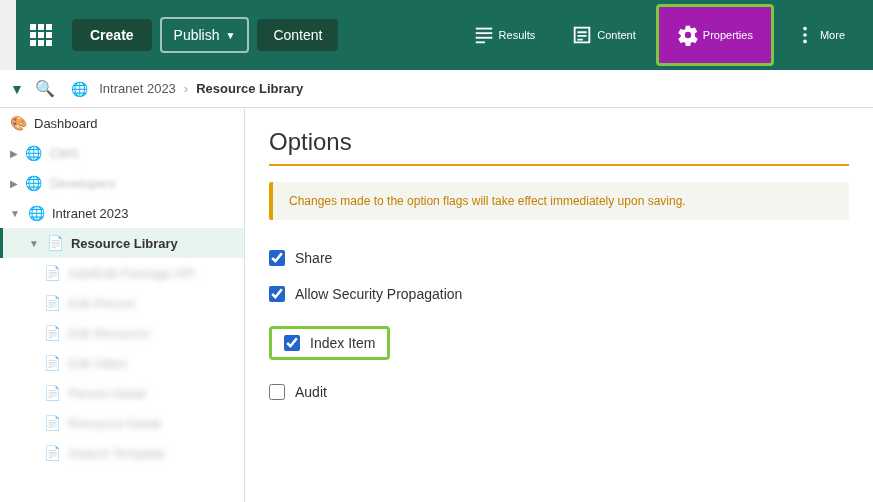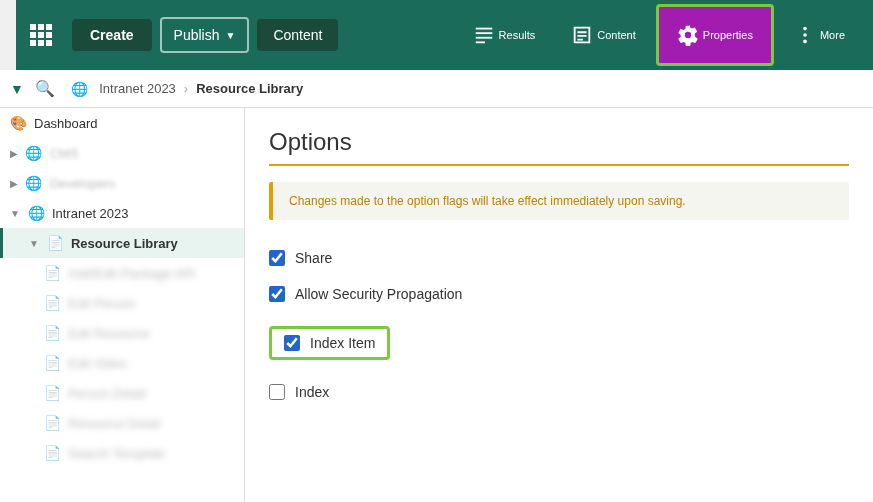--- a/index.html
+++ b/index.html
@@ -363,16 +363,16 @@
 
     <div class="checkbox-row">
       <div class="checkbox-highlighted">
         <input type="checkbox" checked="" id="cb-index" style="">
         <label for="cb-index">Index Item</label>
       </div>
     </div>
 
     <div class="checkbox-row">
       <input type="checkbox" id="cb-audit" style="">
-      <label for="cb-audit">Index</label>
+      <label for="cb-audit">Audit</label>
     </div>
   </div>
 </div>
 
 </body></html>

